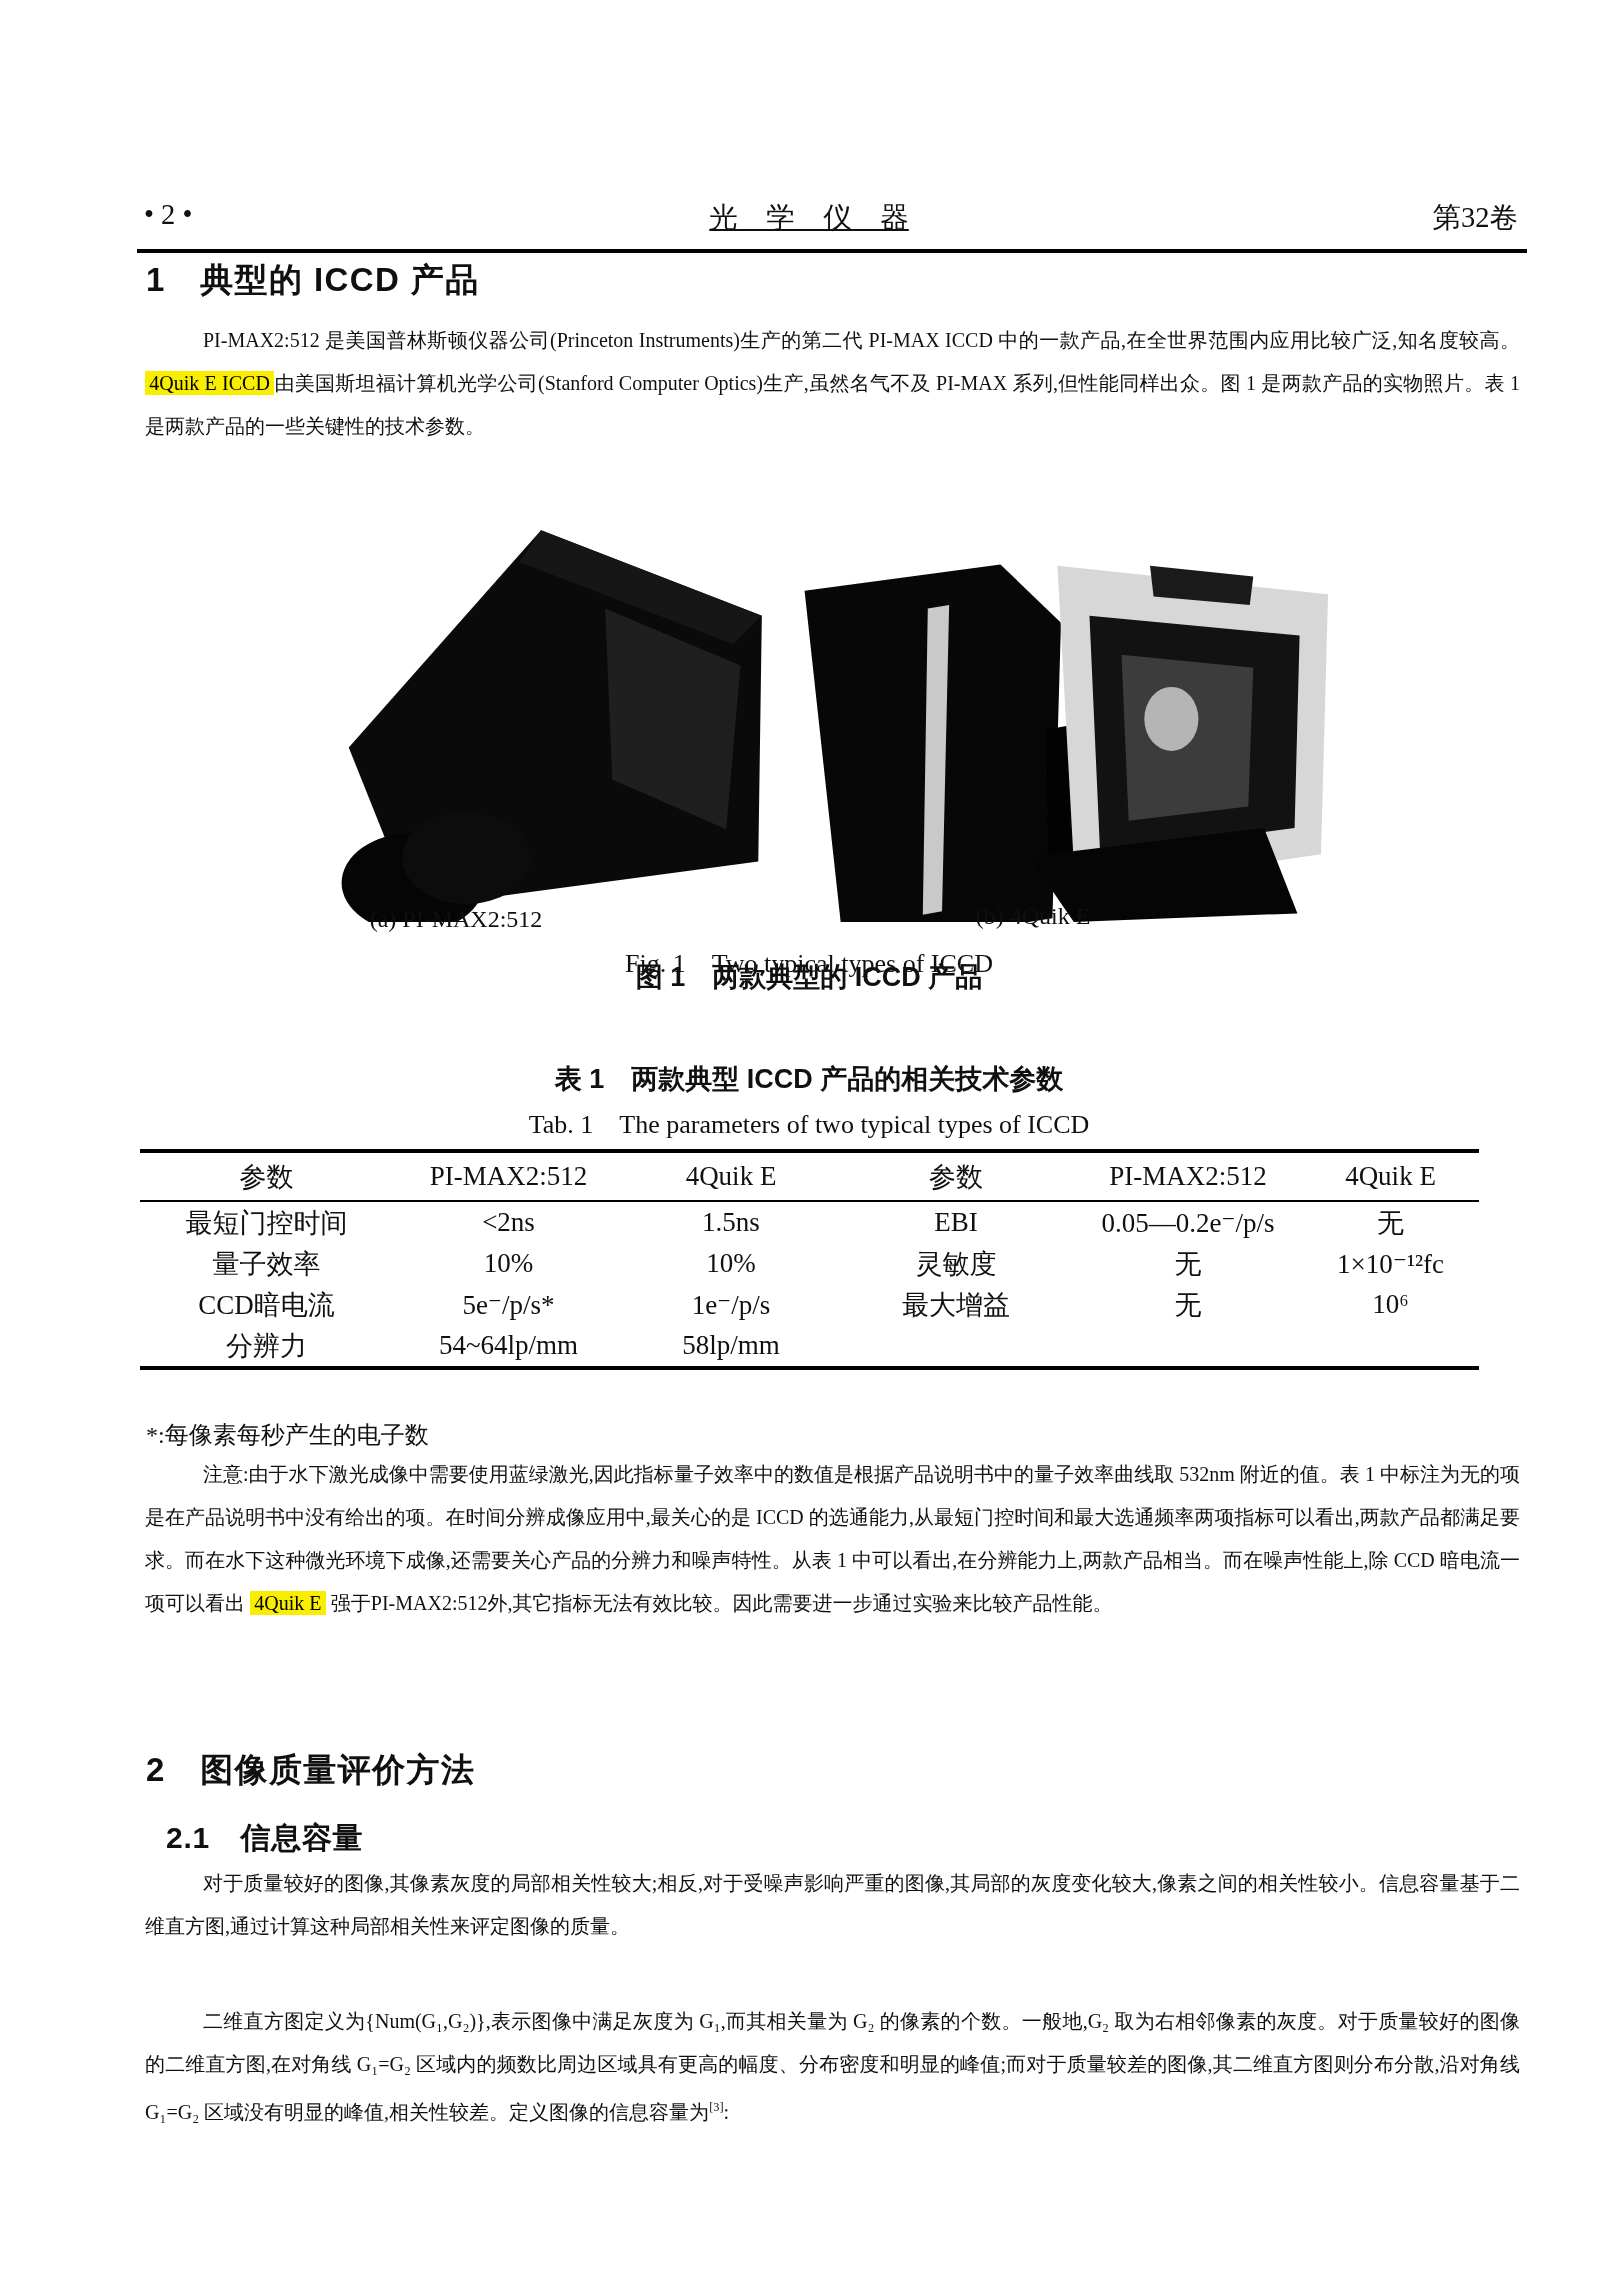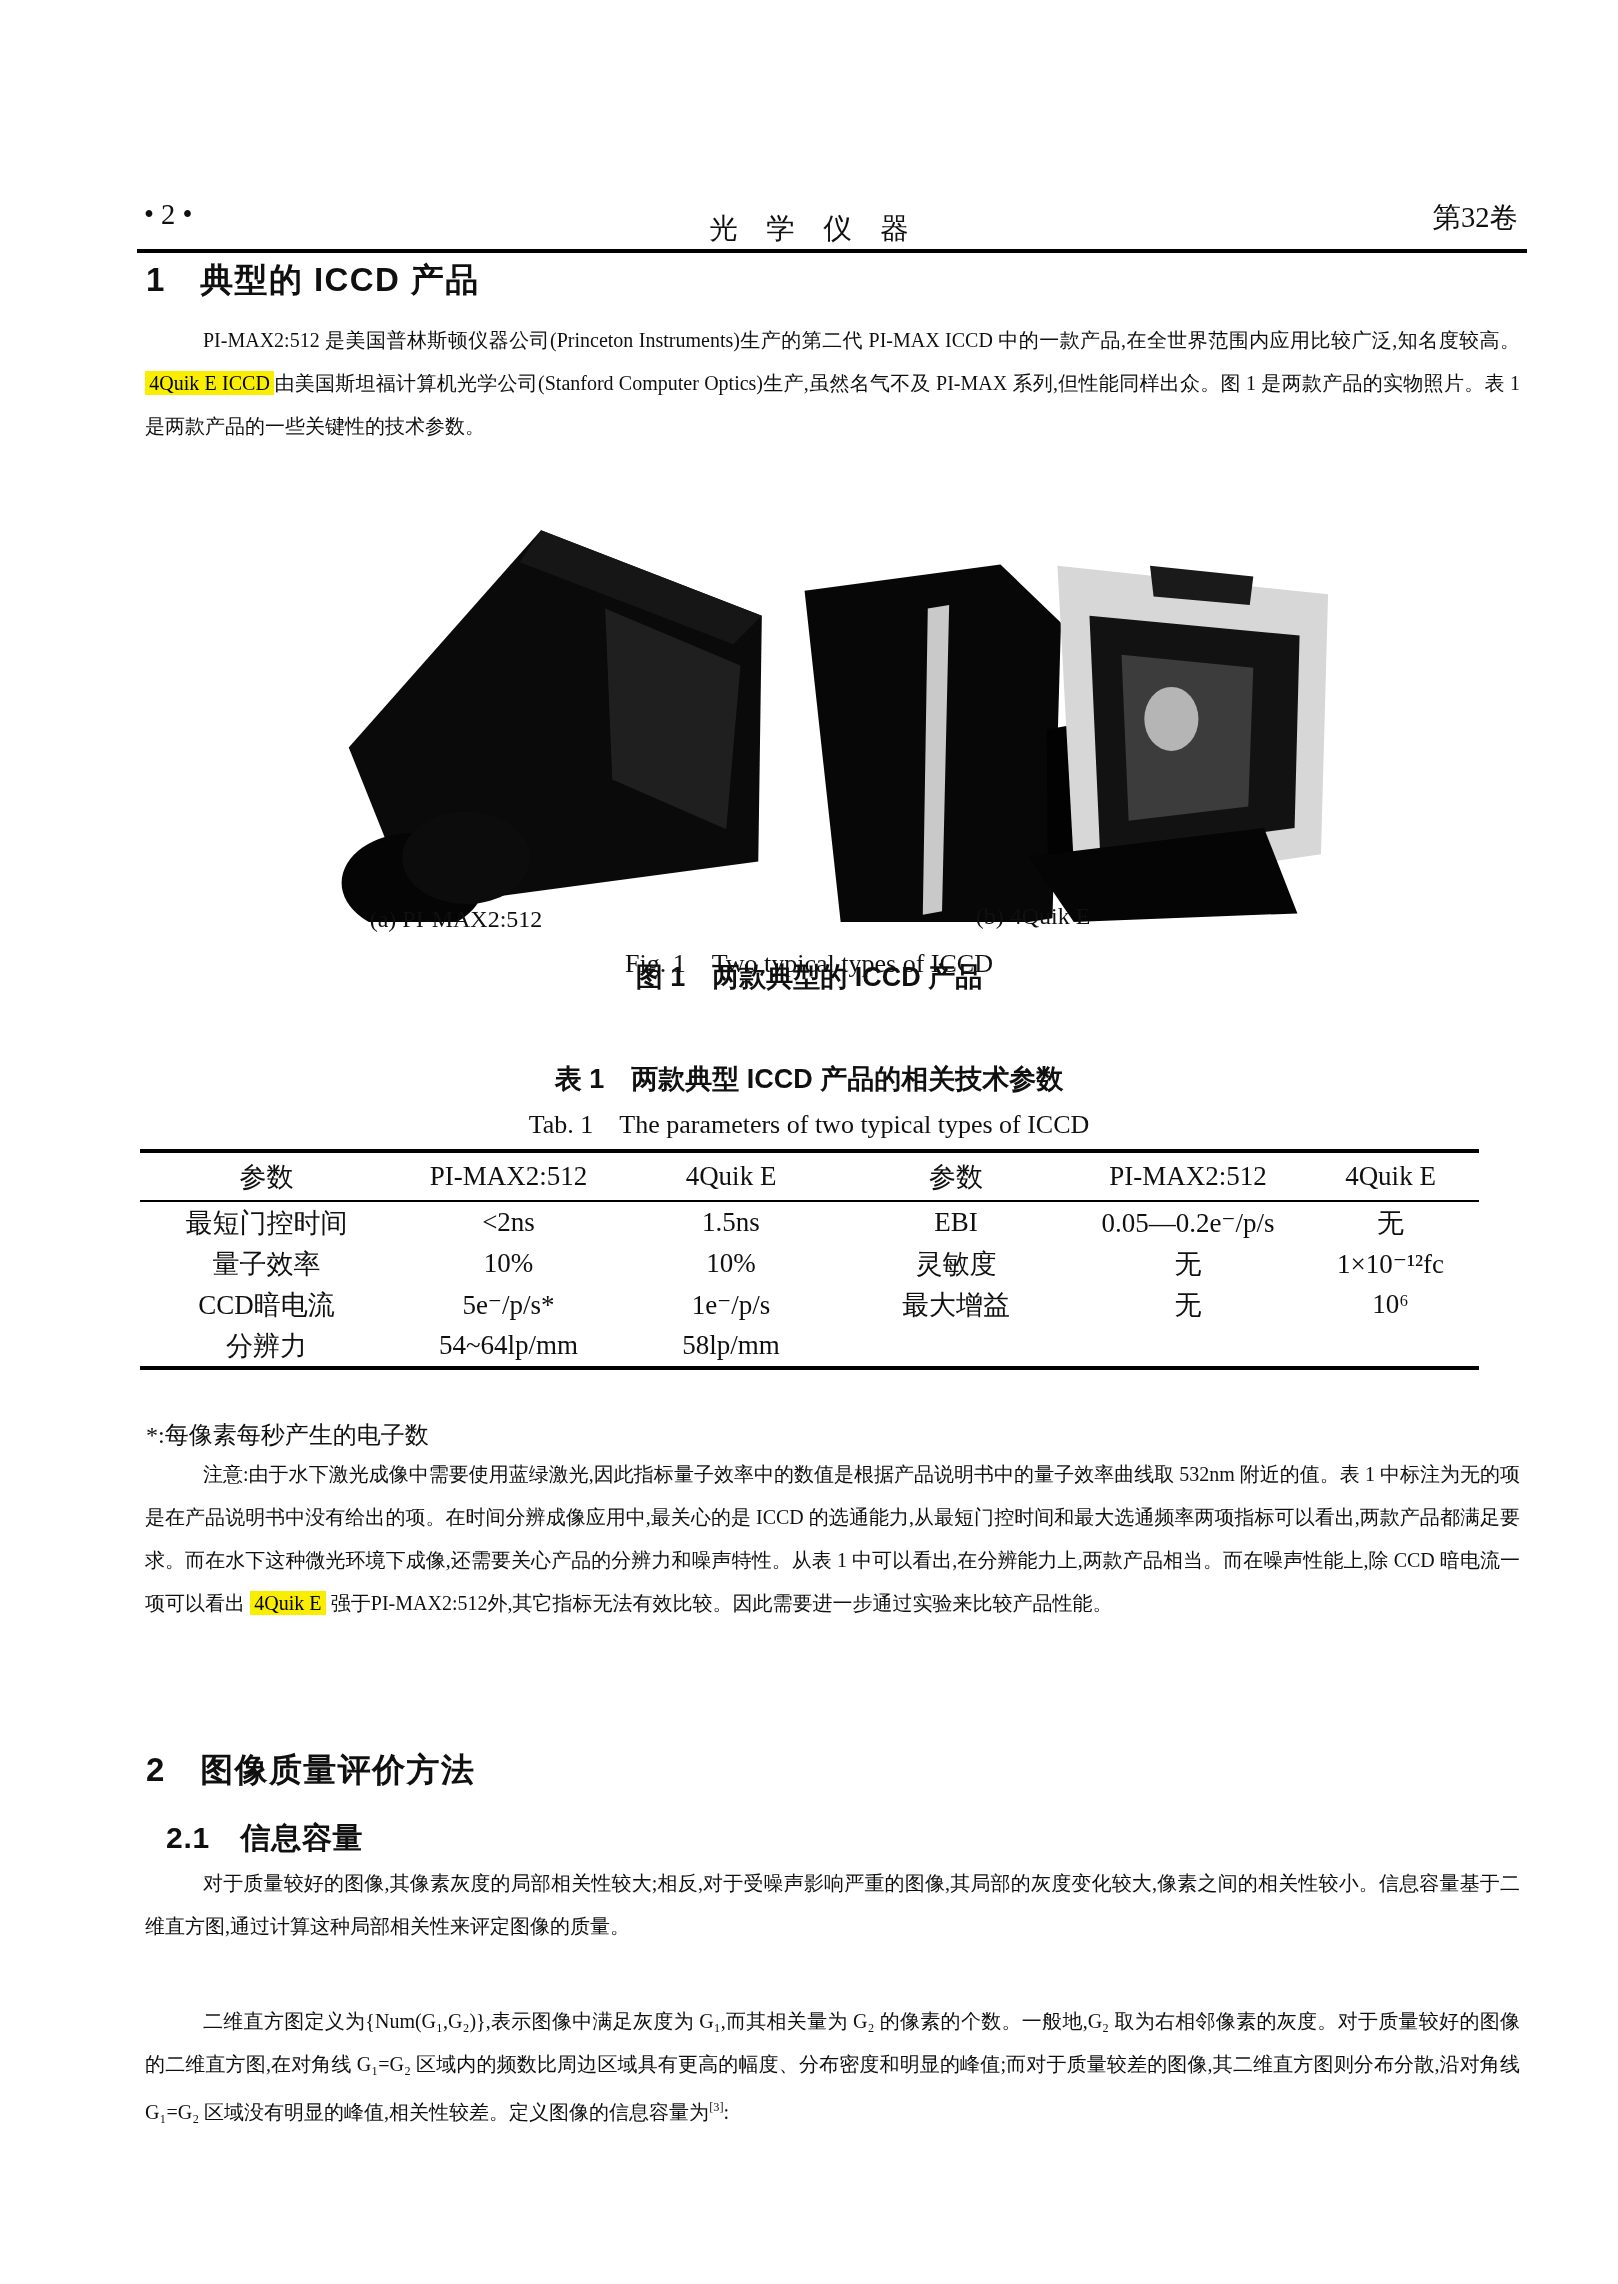--- a/index.html
+++ b/index.html
@@ -45,21 +45,21 @@
   table.params th{text-align:center;vertical-align:middle;padding:0;}
   .footnote{font-size:24px;white-space:nowrap;}
   sup{font-size:0.62em;}
 </style>
 </head>
 <body>
 
 <div class="page">
 
   <div class="abs hdr" style="left:144px;top:199px;">• 2 •</div>
-  <div class="abs hdr hdr-center" style="top:210px;">光　学　仪　器</div>
+  <div class="abs hdr hdr-center" style="top:199px;text-decoration:underline;">光　学　仪　器</div>
   <div class="abs hdr" style="right:100px;top:199px;">第32卷</div>
   <div class="abs rule" style="left:137px;top:249px;width:1390px;height:4.3px;"></div>
 
   <div class="abs h1" style="left:146px;top:258px;">1　典型的 ICCD 产品</div>
 
   <p class="abs body-text" style="left:145px;top:319px;width:1375px;"><span>PI-MAX2:512 是美国普林斯顿仪器公司(Princeton Instruments)生产的第二代 PI-MAX ICCD 中的一款产品,在全世界范围内应用比较广泛,知名度较高。</span><mark class="hl">4Quik E ICCD</mark><span>由美国斯坦福计算机光学公司(Stanford Computer Optics)生产,虽然名气不及 PI-MAX 系列,但性能同样出众。图 1 是两款产品的实物照片。表 1 是两款产品的一些关键性的技术参数。</span></p>
 
   <svg class="abs" style="left:306px;top:523px;" width="1047" height="399" viewBox="0 0 1470 560">
 
     <polygon points="330,10 640,130 635,475 150,540 60,315" fill="#0a0a0a"></polygon>

